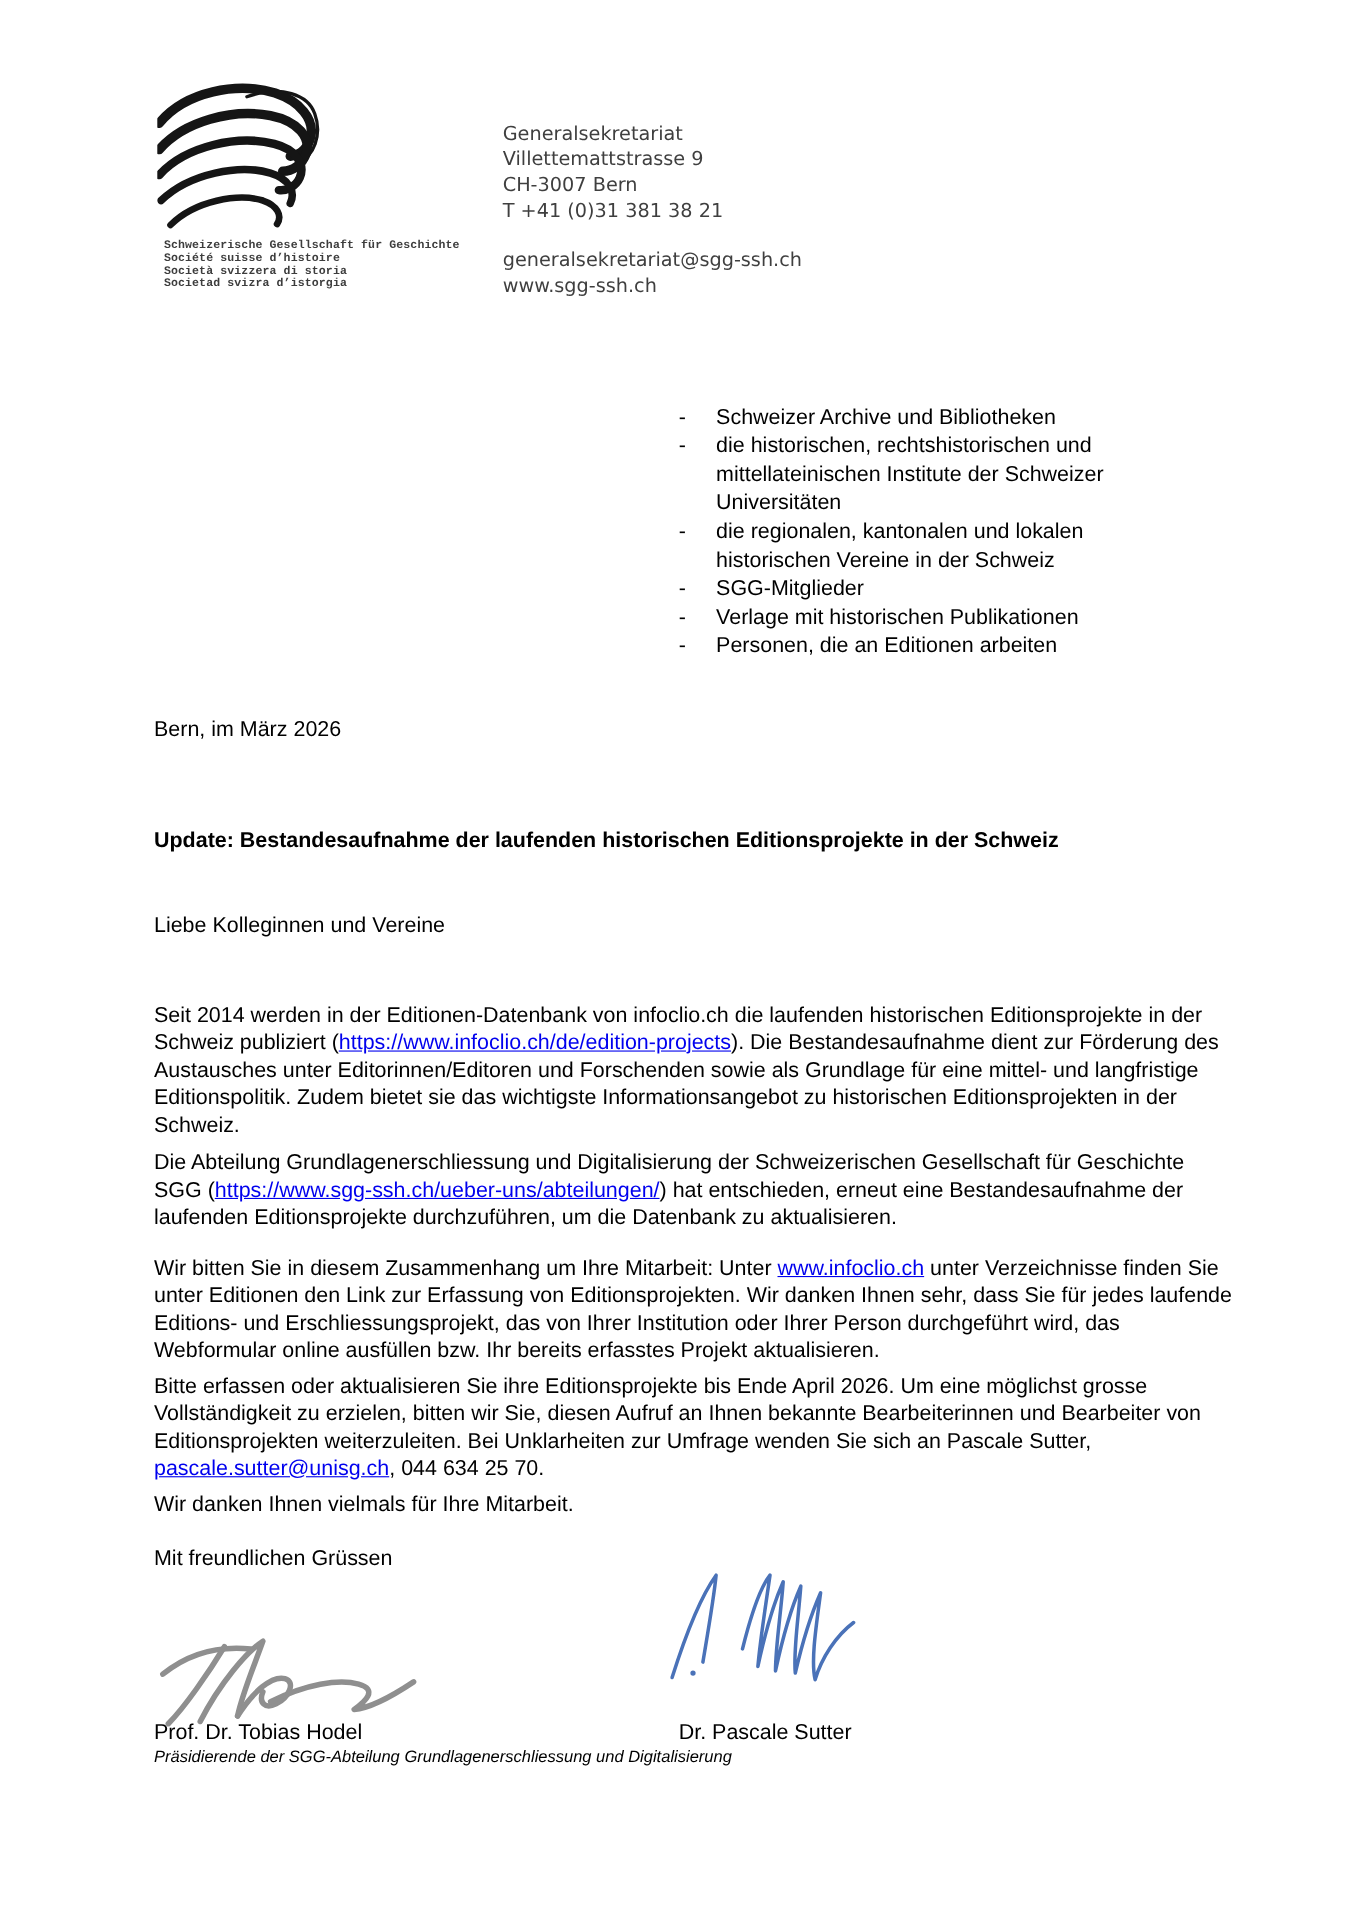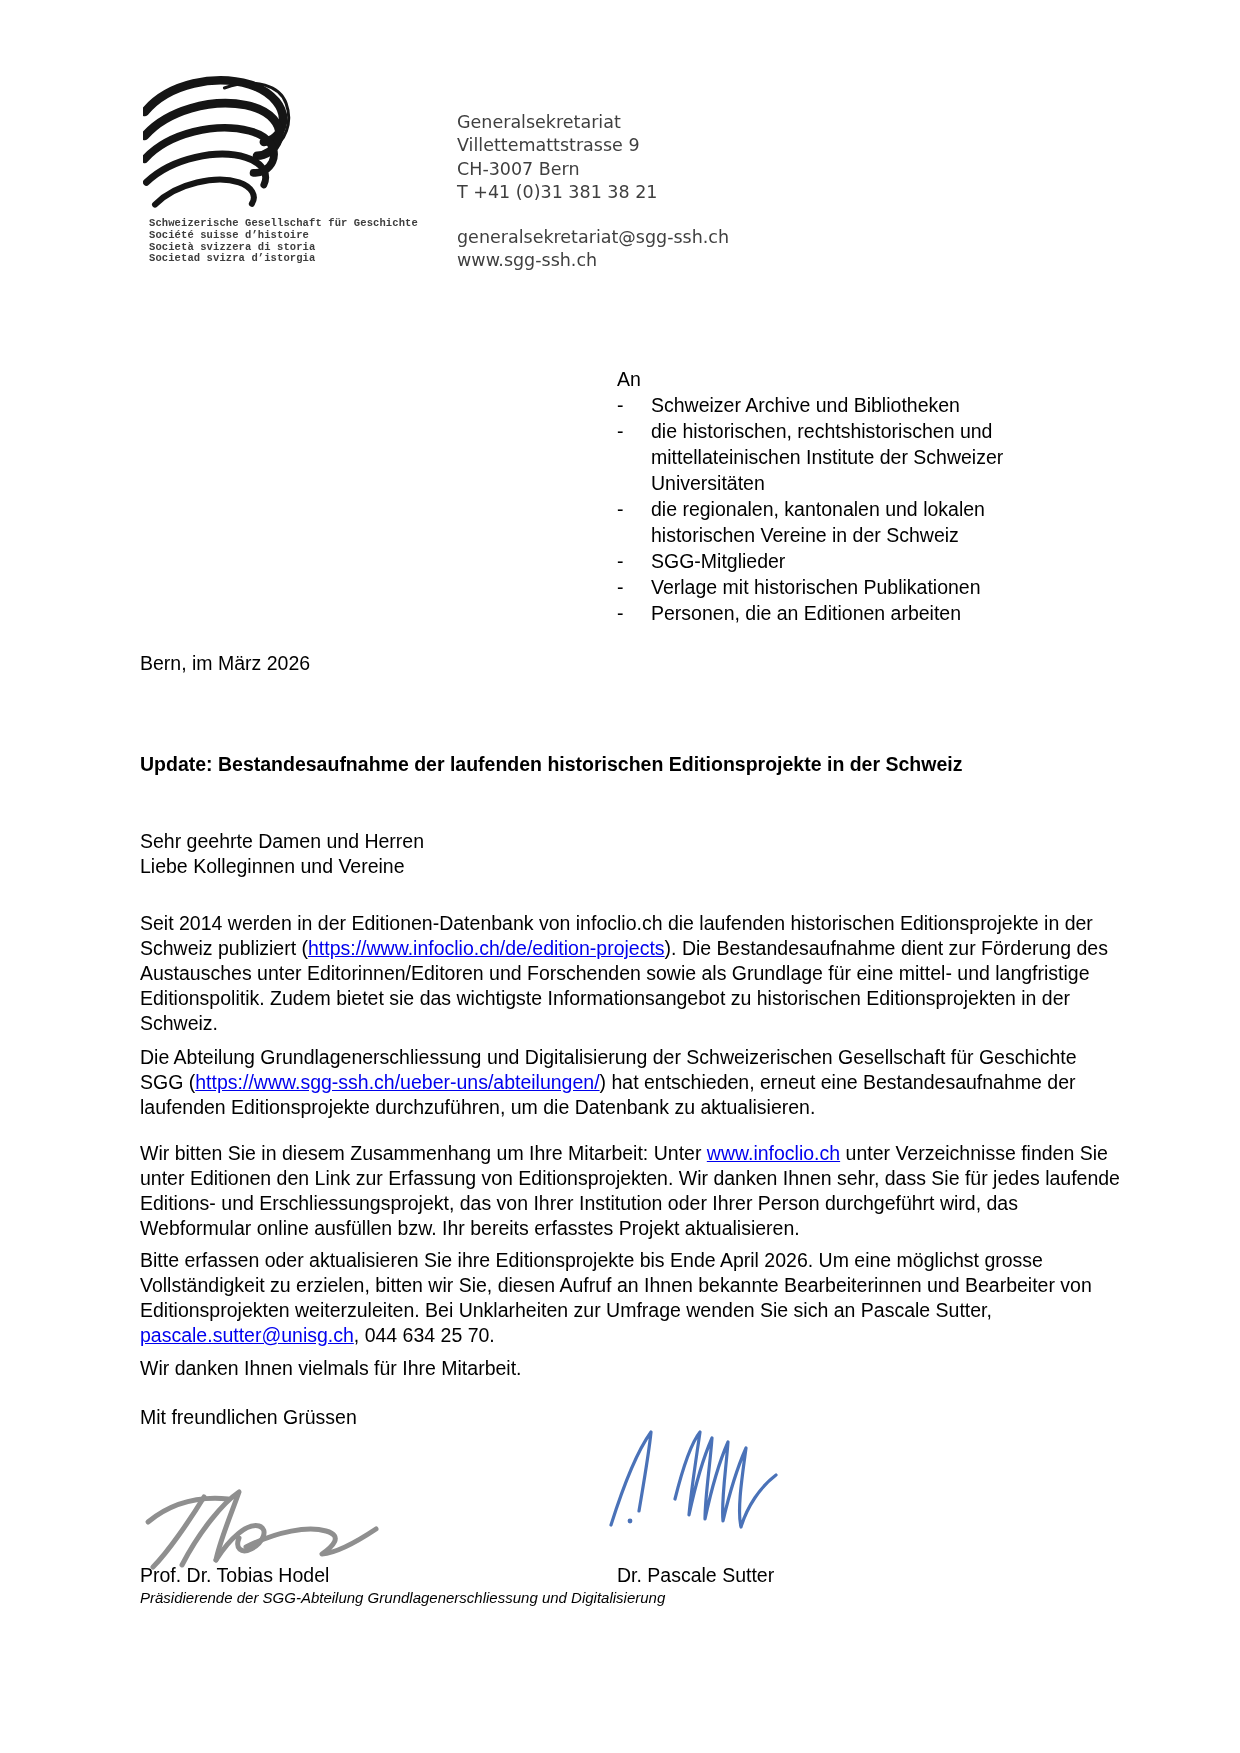--- a/index.html
+++ b/index.html
@@ -89,21 +89,20 @@
     <div>Villettemattstrasse 9</div>
     <div>CH-3007 Bern</div>
     <div>T +41 (0)31 381 38 21</div>
   </div>
   <div class="abs contact contact-2">
     <div>generalsekretariat@sgg-ssh.ch</div>
     <div>www.sgg-ssh.ch</div>
   </div>
 
   <div class="abs recipients">
-    <div>An</div>
     <div class="recipient-item">
       <span class="dash">-</span>
       <span>Schweizer Archive und Bibliotheken</span>
     </div>
     <div class="recipient-item">
       <span class="dash">-</span>
       <span>die historischen, rechtshistorischen und mittellateinischen Institute der Schweizer Universitäten</span>
     </div>
     <div class="recipient-item">
       <span class="dash">-</span>
@@ -121,21 +120,20 @@
       <span class="dash">-</span>
       <span>Personen, die an Editionen arbeiten</span>
     </div>
   </div>
 
   <div class="abs bodyblock dateline">Bern, im März 2026</div>
 
   <div class="abs bodyblock subject">Update: Bestandesaufnahme der laufenden historischen Editionsprojekte in der Schweiz</div>
 
   <div class="abs bodyblock salutation">
-    <div>Sehr geehrte Damen und Herren</div>
     <div>Liebe Kolleginnen und Vereine</div>
   </div>
 
   <div class="abs bodyblock p1"><span>Seit 2014 werden in der Editionen-Datenbank von infoclio.ch die laufenden historischen Editionsprojekte in der Schweiz publiziert (</span><a class="lnk">https://www.infoclio.ch/de/edition-projects</a><span>). Die Bestandesaufnahme dient zur Förderung des Austausches unter Editorinnen/Editoren und Forschenden sowie als Grundlage für eine mittel- und langfristige Editionspolitik. Zudem bietet sie das wichtigste Informationsangebot zu historischen Editionsprojekten in der Schweiz.</span></div>
   <div class="abs bodyblock p2"><span>Die Abteilung Grundlagenerschliessung und Digitalisierung der Schweizerischen Gesellschaft für Geschichte SGG (</span><a class="lnk">https://www.sgg-ssh.ch/ueber-uns/abteilungen/</a><span>) hat entschieden, erneut eine Bestandesaufnahme der laufenden Editionsprojekte durchzuführen, um die Datenbank zu aktualisieren.</span></div>
   <div class="abs bodyblock p3"><span>Wir bitten Sie in diesem Zusammenhang um Ihre Mitarbeit: Unter </span><a class="lnk bold">www.infoclio.ch</a><span> unter </span><span class="bold">Verzeichnisse</span><span> finden Sie unter </span><span class="bold">Editionen</span><span> den Link zur Erfassung von Editionsprojekten. Wir danken Ihnen sehr, dass Sie für jedes laufende Editions- und Erschliessungsprojekt, das von Ihrer Institution oder Ihrer Person durchgeführt wird, das Webformular online ausfüllen bzw. Ihr bereits erfasstes Projekt aktualisieren.</span></div>
   <div class="abs bodyblock p4"><span>Bitte erfassen oder aktualisieren Sie ihre Editionsprojekte bis </span><span class="bold">Ende April 2026</span><span>. Um eine möglichst grosse Vollständigkeit zu erzielen, bitten wir Sie, diesen Aufruf an Ihnen bekannte Bearbeiterinnen und Bearbeiter von Editionsprojekten weiterzuleiten. Bei Unklarheiten zur Umfrage wenden Sie sich an Pascale Sutter, </span><a class="lnk">pascale.sutter@unisg.ch</a><span>, 044 634 25 70.</span></div>
   <div class="abs bodyblock p5">Wir danken Ihnen vielmals für Ihre Mitarbeit.</div>
   <div class="abs bodyblock closing">Mit freundlichen Grüssen</div>
 

